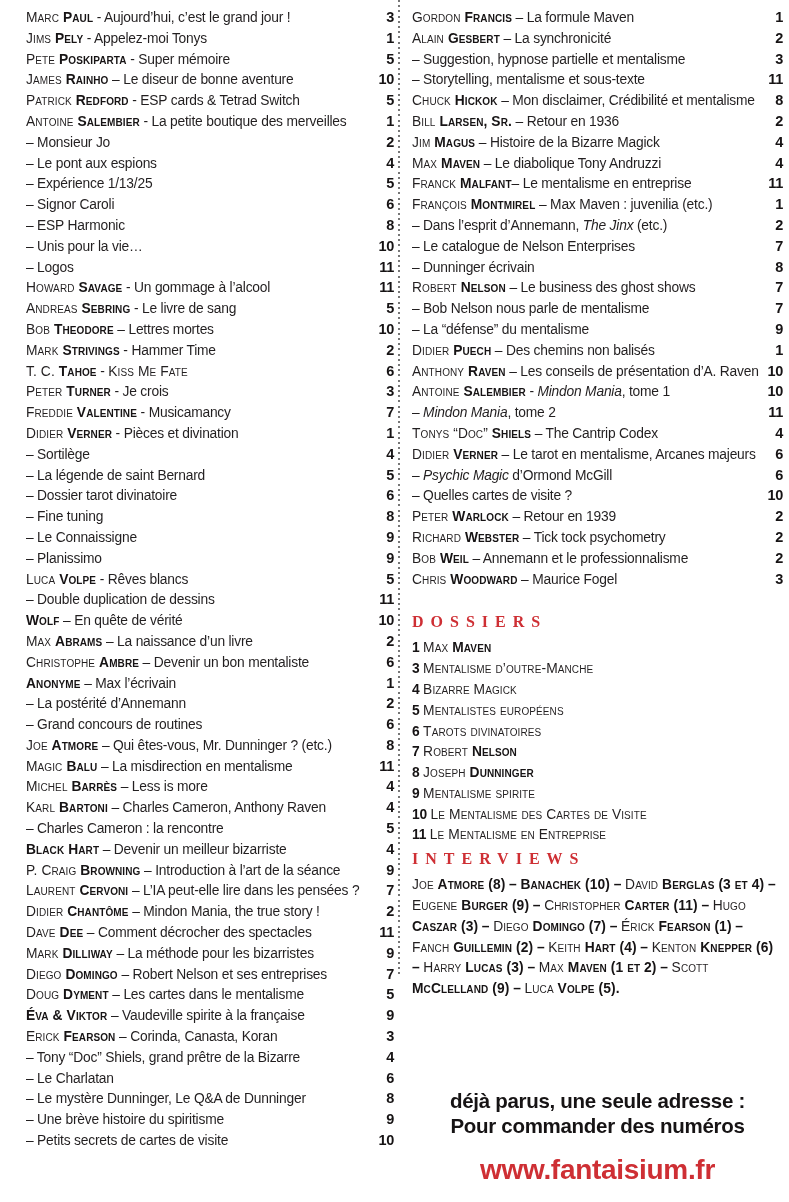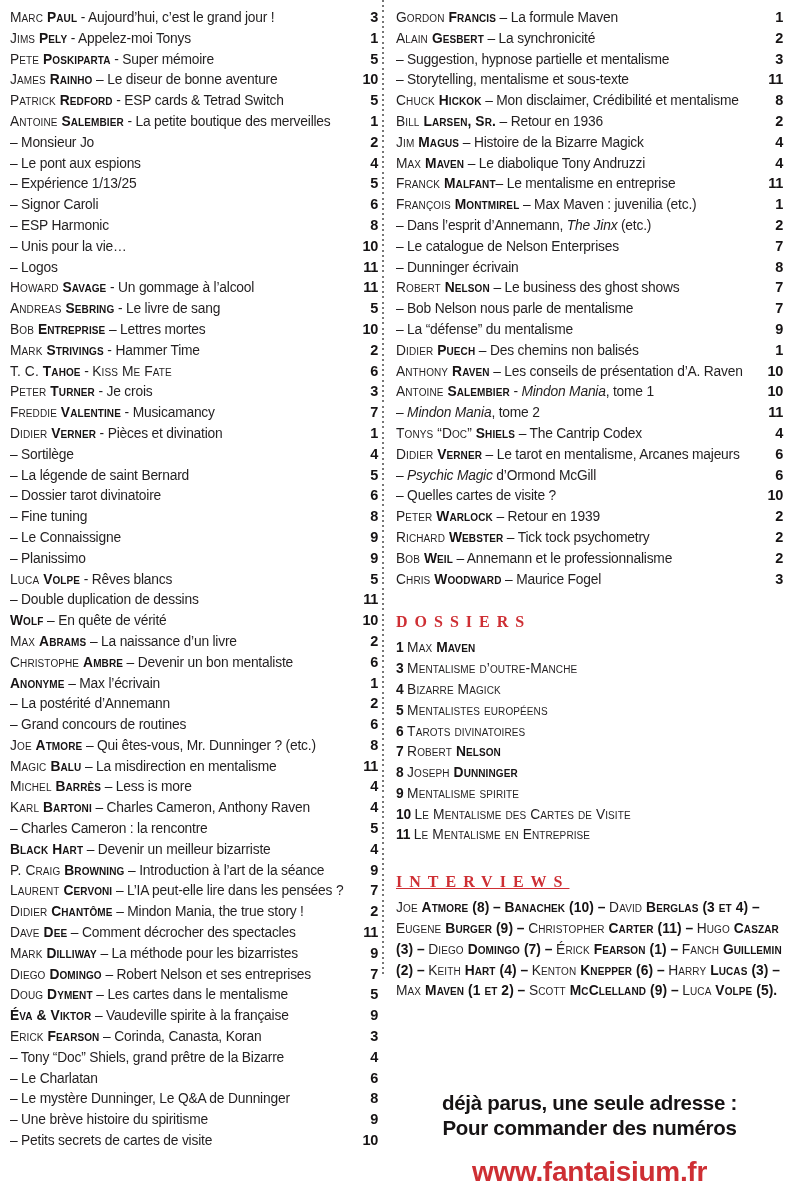--- a/index.html
+++ b/index.html
@@ -9,21 +9,21 @@
   html,body{margin:0;padding:0;background:#ffffff;}
   body{
     width:789px;height:1202px;
     font-family:"Liberation Sans", sans-serif;
     color:var(--ink);
     overflow:hidden;
   }
   .page{
     box-sizing:border-box;
     width:789px;height:974px;
-    padding:7px 6px 0 10px;
+    padding:7px 6px 0 26px;
     display:flex;
   }
   .col{min-width:0;}
   .col-left{width:368px;flex:0 0 368px;}
   .divider{
     flex:0 0 2px;width:2px;
     margin:-7px 12px 0 4px;
     background-image:repeating-linear-gradient(to bottom,#767676 0px,#767676 2px,transparent 2px,transparent 5.2px);
   }
   .col-right{flex:1;display:flex;flex-direction:column;}
@@ -49,21 +49,21 @@
   .s-b{font-weight:700;color:#161314;}
   .section-heading{
     font-family:"Liberation Serif", serif;
     font-weight:700;font-size:16px;
     letter-spacing:7px;
     color:var(--accent);
     height:22px;line-height:22px;
     margin:18px 0 5px 0;
   }
   .col-right .section-heading.h-dossiers{margin-top:22px;}
-  .col-right .section-heading.h-interviews{margin-top:25px;text-decoration:underline;}
+  .col-right .section-heading.h-interviews{margin-top:2px;}
   .para{
     font-size:13.8px;line-height:20.8px;letter-spacing:-0.1px;
     white-space:normal;
   }
   .footer-order{
     margin-top:88px;
     text-align:center;
     font-weight:700;font-size:20.5px;line-height:25px;
     letter-spacing:-0.3px;color:#161314;
   }
@@ -134,21 +134,21 @@
       </div>
       <div class="row">
         <span class="row-text"><span class="s-sc">Howard </span><span class="s-scb">Savage</span><span class="s-n"> - Un gommage à l’alcool</span></span>
         <span class="row-page">11</span>
       </div>
       <div class="row">
         <span class="row-text"><span class="s-sc">Andreas </span><span class="s-scb">Sebring</span><span class="s-n"> - Le livre de sang</span></span>
         <span class="row-page">5</span>
       </div>
       <div class="row">
-        <span class="row-text"><span class="s-sc">Bob </span><span class="s-scb">Entreprise</span><span class="s-n"> – Lettres mortes</span></span>
+        <span class="row-text"><span class="s-sc">Bob </span><span class="s-scb">Theodore</span><span class="s-n"> – Lettres mortes</span></span>
         <span class="row-page">10</span>
       </div>
       <div class="row">
         <span class="row-text"><span class="s-sc">Mark </span><span class="s-scb">Strivings</span><span class="s-n"> - Hammer Time</span></span>
         <span class="row-page">2</span>
       </div>
       <div class="row">
         <span class="row-text"><span class="s-sc">T. C. </span><span class="s-scb">Tahoe</span><span class="s-n"> - </span><span class="s-sc">Kiss Me Fate</span></span>
         <span class="row-page">6</span>
       </div>

